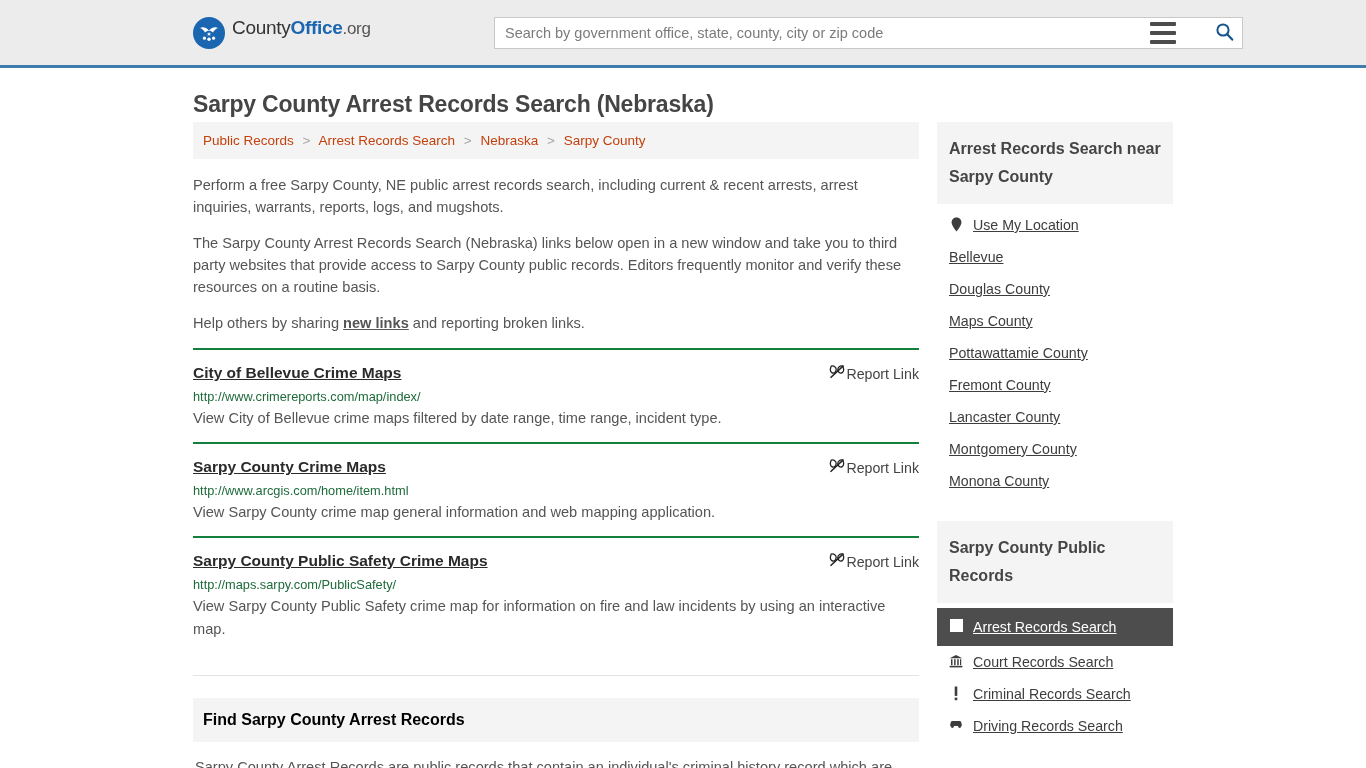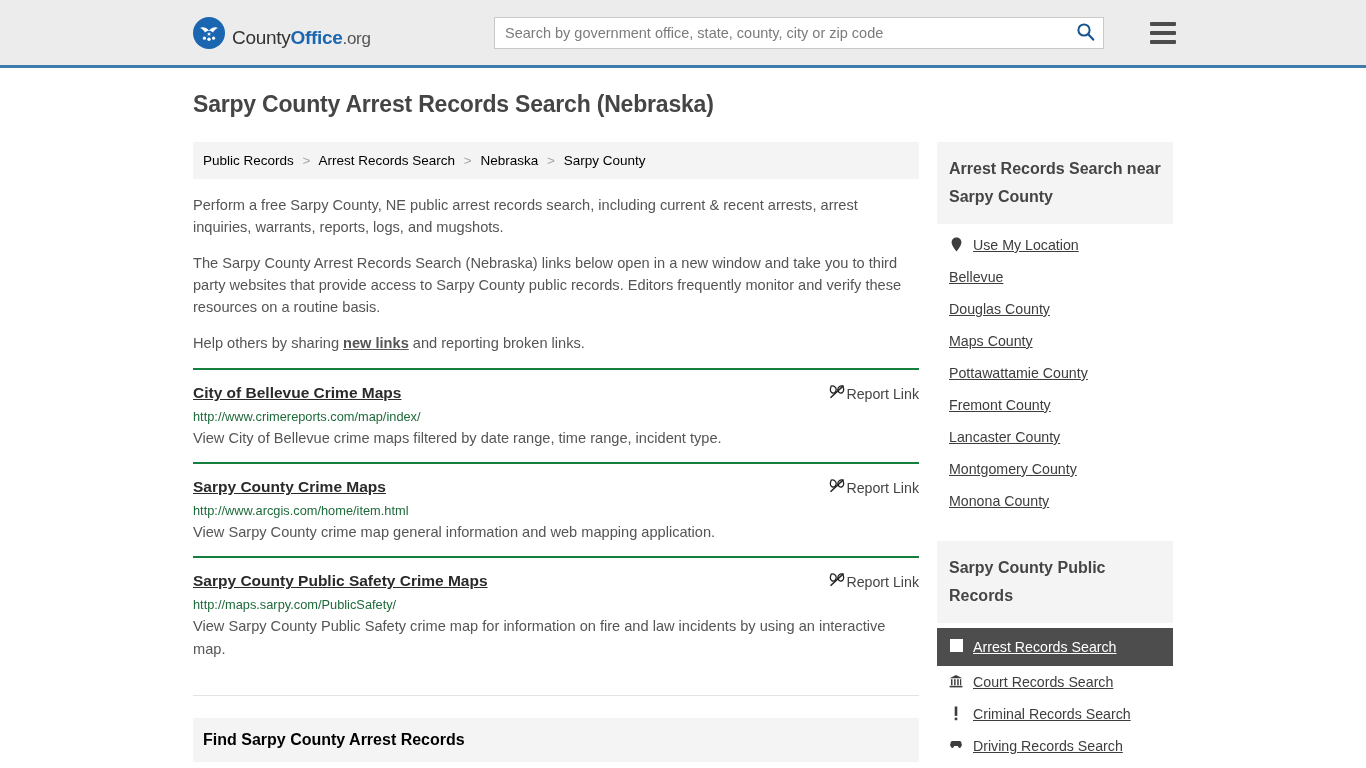--- a/index.html
+++ b/index.html
@@ -19,21 +19,21 @@
     background: #ececec;
     border-bottom: 3px solid #3f7cac;
     display: flex;
     align-items: center;
     position: relative;
   }
   .brand {
     position: absolute;
     left: 193px;
     display: flex;
-    align-items: flex-end;
+    align-items: flex-start;
     gap: 7px;
     text-decoration: none;
   }
   .brand-mark {
     width: 32px; height: 32px;
     border-radius: 50%;
     background: #1a66b0;
     display: flex;
     flex-direction: column;
     align-items: center;
@@ -47,21 +47,21 @@
     letter-spacing: -0.3px;
     color: #333333;
     white-space: nowrap;
   }
   .brand-text .b-office { color: #1a66b0; font-weight: bold; }
   .brand-text .b-tld { color: #555555; font-size: 17px; }
 
   .search-wrap {
     position: absolute;
     left: 494px;
-    width: 610px;
+    width: 749px;
     height: 32px;
     background: #ffffff;
     border: 1px solid #c9c9c9;
     display: flex;
     align-items: center;
   }
   .search-input {
     flex: 1 1 auto;
     border: none;
     outline: none;
@@ -94,40 +94,40 @@
 
   
   .page {
     width: 1366px;
     padding: 0 193px;
   }
   .page-title {
     font-size: 23px;
     font-weight: bold;
     color: #454545;
-    margin: 23px 0 24px 0;
+    margin: 23px 0 4px 0;
     letter-spacing: -0.2px;
   }
   .columns {
     display: flex;
     gap: 18px;
     align-items: flex-start;
   }
   .main-col { width: 726px; flex: none; }
   .side-col { width: 236px; flex: none; }
 
   
   .breadcrumb {
     background: #f4f4f4;
     padding: 11px 10px;
     font-size: 13.5px;
     color: #6b6b6b;
     margin-bottom: 15px;
   }
-  .breadcrumb a { color: #000000; text-decoration: none; margin-top: 9px; }
+  .breadcrumb a { color: #c2410c; text-decoration: none; margin-top: 9px; }
   .breadcrumb .sep { color: #a5a5a5; padding: 0 5px; }
 
   
   .intro p {
     font-size: 14.6px;
     line-height: 22px;
     color: #555555;
     margin: 0 0 14px 0;
   }
   .intro a { color: #555555; font-weight: bold; }

